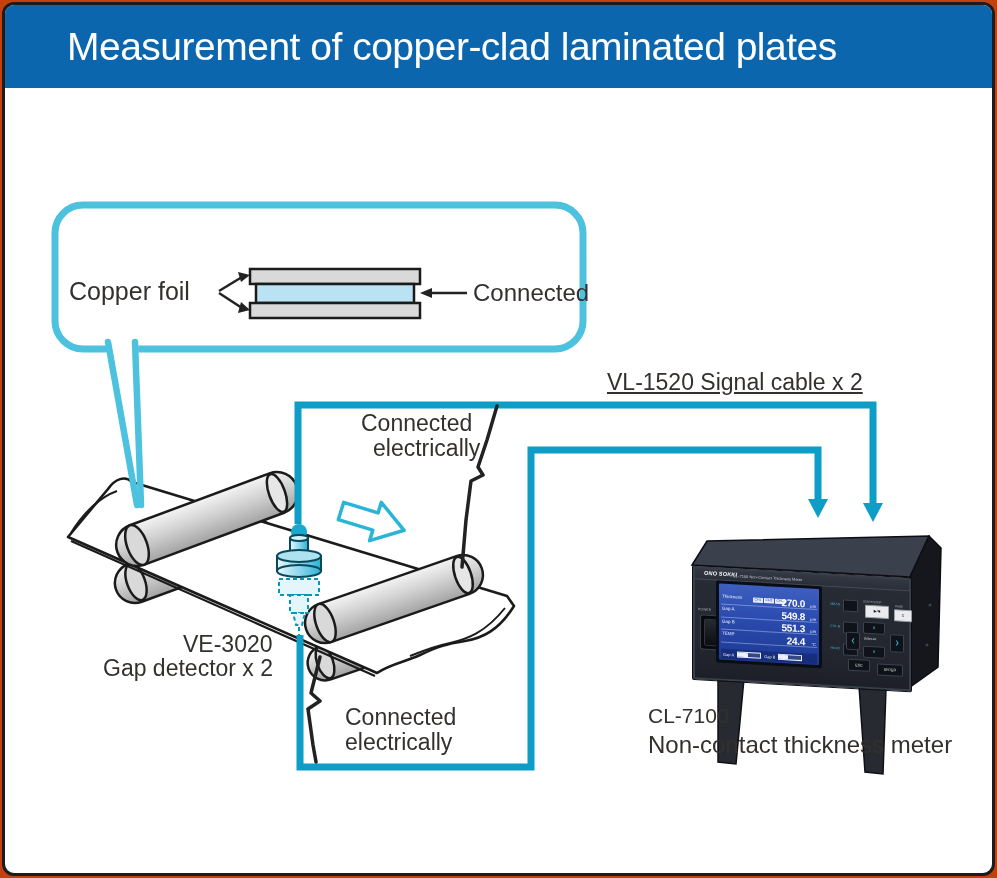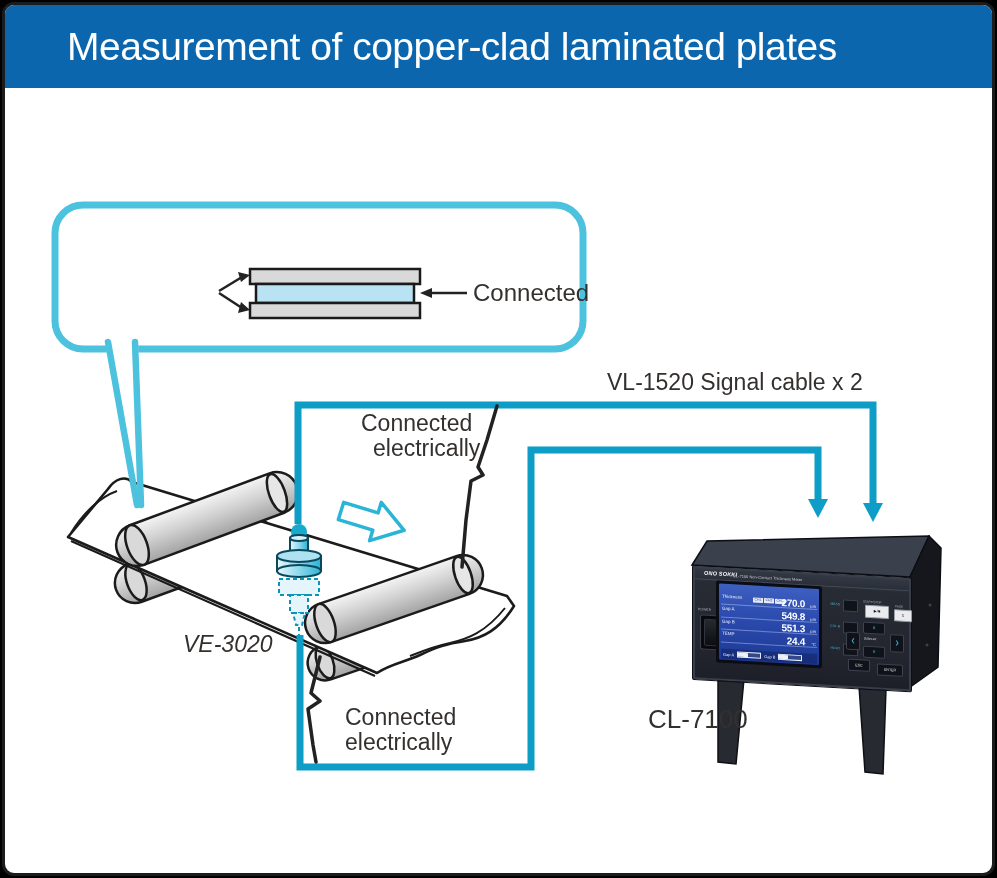--- a/index.html
+++ b/index.html
@@ -1,16 +1,16 @@
 <!DOCTYPE html>
 <html><head>
 <meta charset="utf-8">
 <style>
   html,body{margin:0;padding:0;background:#fff;}
-  .stage{position:relative;width:997px;height:878px;background:#000000;
+  .stage{position:relative;width:997px;height:878px;background:#c2410c;
          font-family:"Liberation Sans",sans-serif;overflow:hidden;}
   .frame{position:absolute;inset:2px;border:3px solid #1c1c1c;border-radius:12px;overflow:hidden;background:#fff;}
   .header{position:absolute;left:0;top:0;width:100%;height:83px;background:#0c66ad;}
   .title{position:absolute;left:62px;top:20px;font-size:39px;color:#fff;letter-spacing:-.5px;white-space:nowrap;}
   .svg-layer{position:absolute;left:0;top:0;width:997px;height:878px;}
   .lbl{position:absolute;color:#33302e;white-space:nowrap;}
 
   
   .device-front{position:absolute;left:687px;top:560px;width:218px;height:113px;
     background:linear-gradient(180deg,#343a46 0,#272b34 14%,#23262f 70%,#1c1f27 100%);
@@ -163,28 +163,30 @@
       <polygon points="687,560 702,536 924,531 905,572" fill="#3a404c" stroke="#0c0e13" stroke-width="1.5"></polygon>
       <line x1="689" y1="558" x2="906" y2="570" stroke="#59617000" stroke-width="0"></line>
       <polygon points="905,572 924,531 936,543 933,662 901,685" fill="#15171d" stroke="#0c0e13" stroke-width="1.5"></polygon>
       <circle cx="925" cy="600" r="1.5" fill="#3a404c"></circle>
       <circle cx="922" cy="640" r="1.5" fill="#3a404c"></circle>
       <polygon points="713,671 739,674 731,759 713,757" fill="#272a31" stroke="#0e1013" stroke-width="1.5"></polygon>
       <polygon points="854,681 881,684 878,769 860,767" fill="#272a31" stroke="#0e1013" stroke-width="1.5"></polygon>
     </g>
   </svg>
 
+  <div class="lbl" style="left:64px;top:272px;font-size:25px;">Copper foil</div>
   <div class="lbl" style="left:468px;top:274px;font-size:24px;">Connected</div>
 
-  <div class="lbl" style="left:602px;top:364px;font-size:23px;">VL-1520 Signal cable x 2</div>
+  <div class="lbl" style="left:602px;top:364px;font-size:23px;text-decoration:underline;">VL-1520 Signal cable x 2</div>
 
   <div class="lbl" style="left:356px;top:405px;font-size:23px;">Connected</div>
   <div class="lbl" style="left:368px;top:430px;font-size:23px;">electrically</div>
 
-  <div class="lbl" style="left:178px;top:626px;font-size:23px;font-style:italic;">VE-3020</div>
+  <div class="lbl" style="left:178px;top:626px;font-size:23px;">VE-3020</div>
+  <div class="lbl" style="left:98px;top:650px;font-size:23px;">Gap detector x 2</div>
 
   <div class="lbl" style="left:340px;top:699px;font-size:23px;">Connected</div>
   <div class="lbl" style="left:340px;top:724px;font-size:23px;">electrically</div>
 
   <div class="device-front">
     <div class="dv-brand">ONO SOKKI</div>
     <div class="dv-model">CL-7100 Non-Contact Thickness Meter</div>
     <div class="dv-groove"></div>
 
     <div class="dv-power-label">POWER</div>
@@ -247,15 +249,16 @@
     <div class="akey h" style="left:170px;top:46px;">∧</div>
     <div class="akey v" style="left:153px;top:57px;">❮</div>
     <div class="akey v" style="left:197px;top:57px;">❯</div>
     <div class="akey h" style="left:170px;top:70px;">∨</div>
     <div class="apad-center" style="left:171px;top:61px;">DISPLAY</div>
 
     <div class="dkey" style="left:155px;top:84px;width:20px;height:10px;line-height:10px;">ESC</div>
     <div class="dkey" style="left:184px;top:87px;width:24px;height:10px;line-height:10px;">ENTER</div>
   </div>
 
-  <div class="lbl" style="left:643px;top:699px;font-size:26px;">CL-7100</div>
+  <div class="lbl" style="left:643px;top:699px;font-size:21px;">CL-7100</div>
+  <div class="lbl" style="left:643px;top:726px;font-size:24px;">Non-contact thickness meter</div>
  </div>
 </div>
 
 </body></html>

